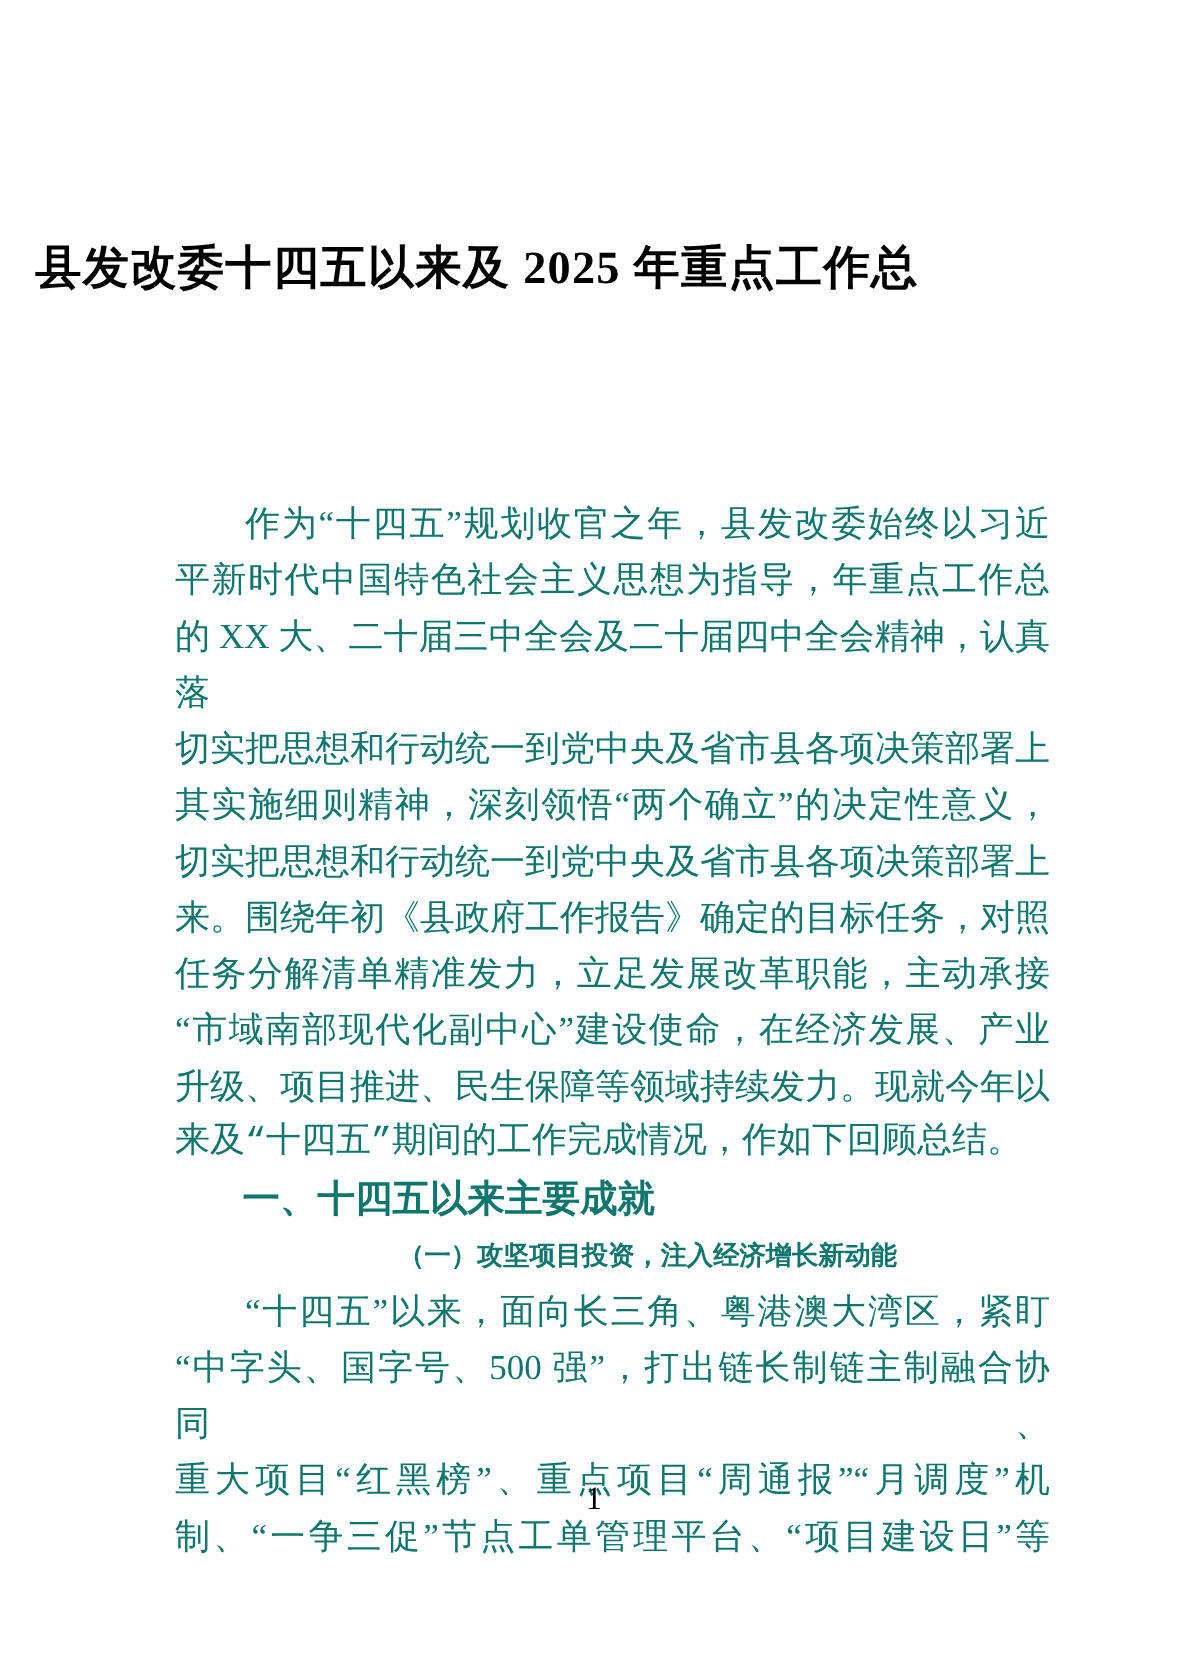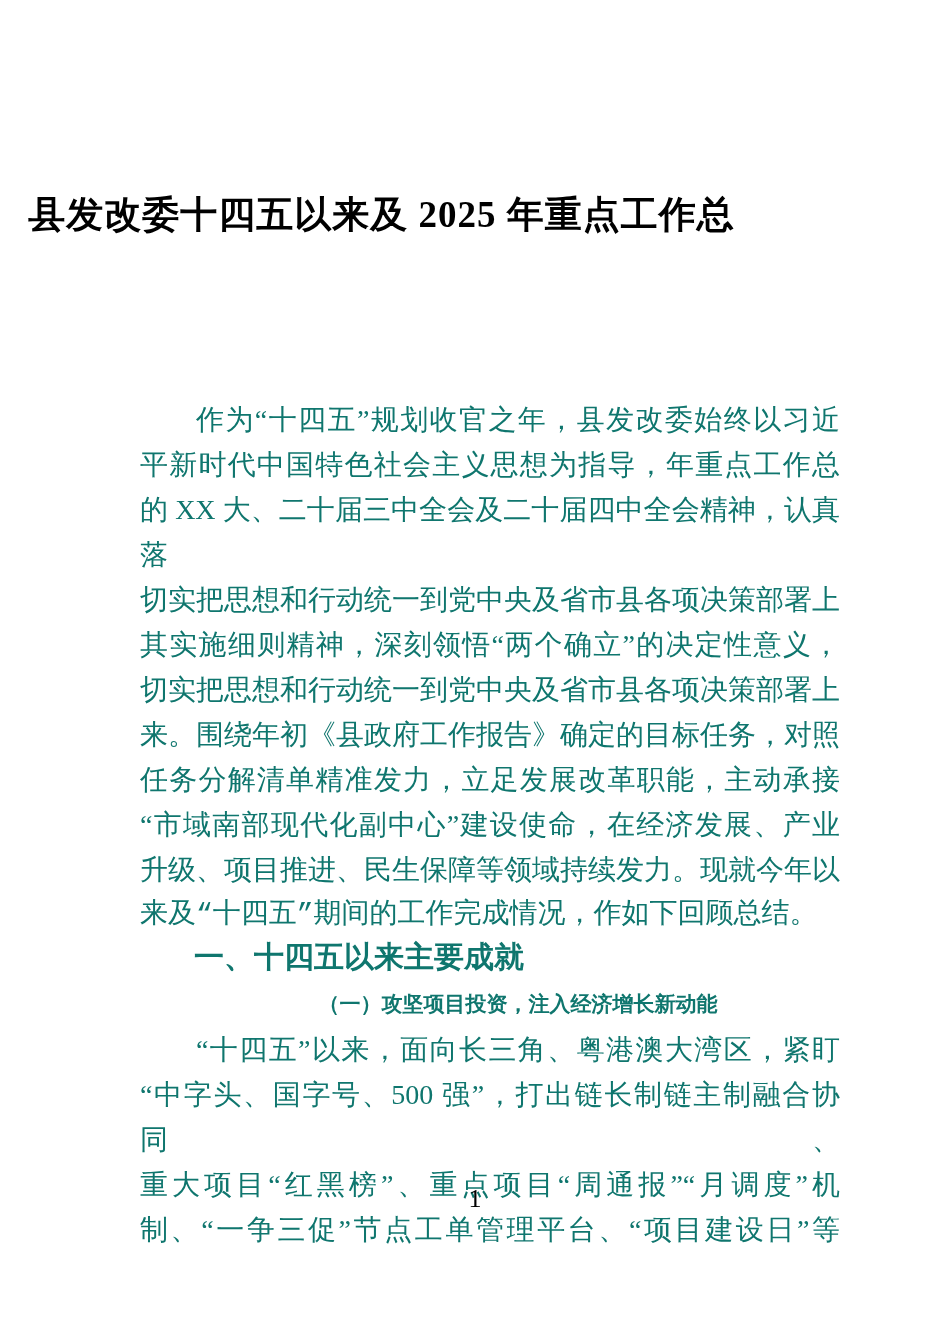--- a/index.html
+++ b/index.html
@@ -45,21 +45,21 @@
   }
   .para.last-plain .doc-line:last-child {
     text-align-last: left;
     font-family: Liberation Mono, monospace;
     -moz-text-align-last: left;
   }
   .first-line {
     text-indent: 56px;
   }
   .heading-1 {
-    font-family: Liberation Mono, monospace;
+    font-family: Liberation Serif, serif;
     font-weight: 700;
     font-size: 30px;
     line-height: 45px;
     text-indent: 54px;
     white-space: nowrap;
   }
   .heading-2 {
     font-family: "Liberation Serif", "DejaVu Serif", serif;
     font-weight: 700;
     font-size: 21px;

